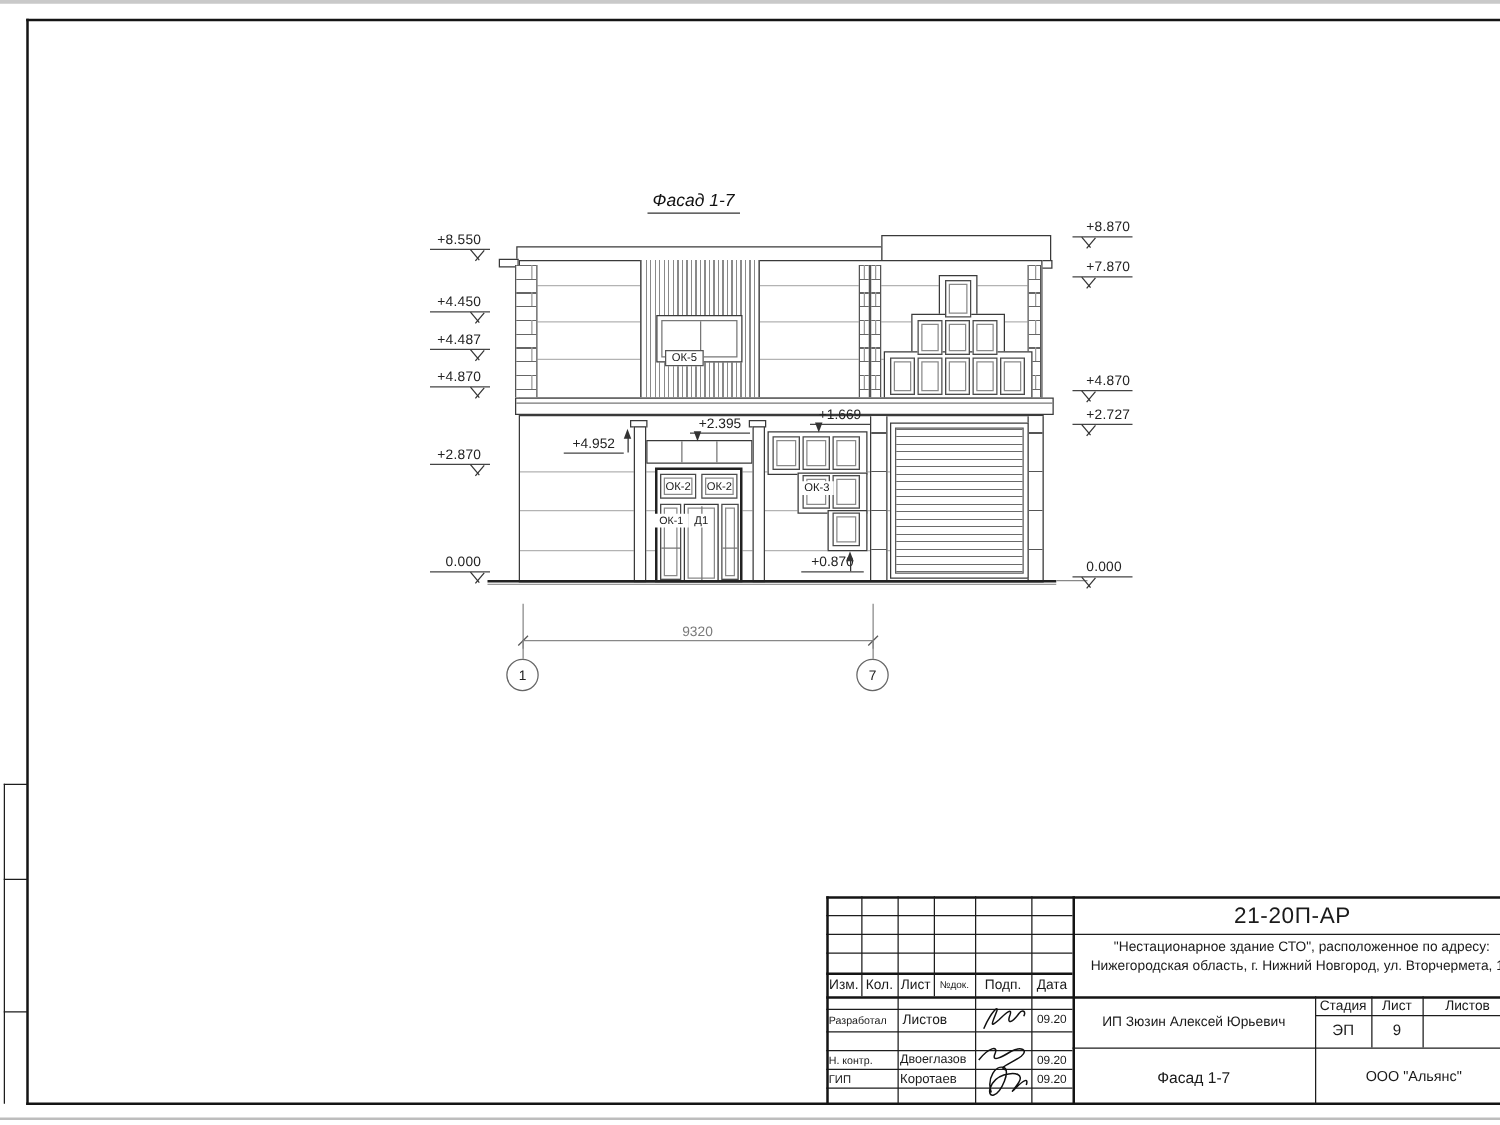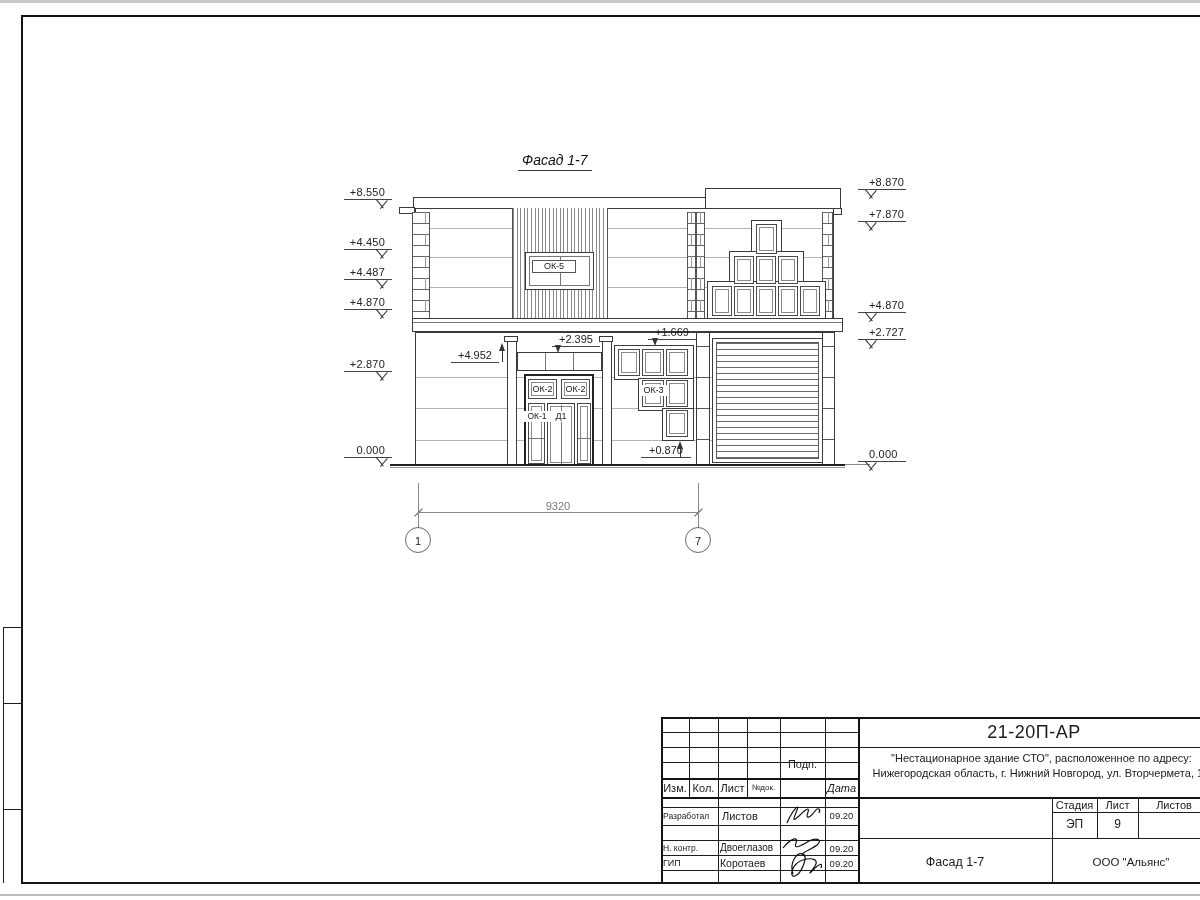--- a/index.html
+++ b/index.html
@@ -87,21 +87,21 @@
 
   <div class="quoin" style="left:412px;top:212px;width:18px;height:106px;"></div>
   <div class="quoin" style="left:687px;top:212px;width:9px;height:106px;"></div>
   <div class="quoin" style="left:696px;top:212px;width:9px;height:106px;"></div>
   <div class="quoin" style="left:822px;top:212px;width:11px;height:106px;"></div>
 
   <div class="slats" style="left:512px;top:208px;width:96px;height:110px;"></div>
   <div class="box" style="left:525px;top:252px;width:69px;height:38px;"></div>
   <div class="box" style="left:529px;top:256px;width:61px;height:30px;border-color:#777;"></div>
   <div class="vl mid" style="left:560px;top:257px;height:28px;"></div>
-  <div class="lbl" style="left:532px;top:260px;width:44px;height:13px;">ОК-5</div>
+  <div class="lbl" style="left:532px;top:280px;width:31px;height:13px;">ОК-5</div>
 
   <div class="box" style="left:751px;top:220px;width:31px;height:37px;"></div>
   <div class="box" style="left:729px;top:251px;width:75px;height:36px;"></div>
   <div class="box" style="left:707px;top:281px;width:119px;height:38px;"></div>
   <div class="win" style="left:756px;top:224px;width:21px;height:30px;"></div>
   <div class="win" style="left:734px;top:256px;width:20px;height:28px;"></div>
   <div class="win" style="left:756px;top:256px;width:20px;height:28px;"></div>
   <div class="win" style="left:778px;top:256px;width:20px;height:28px;"></div>
   <div class="win" style="left:712px;top:286px;width:20px;height:30px;"></div>
   <div class="win" style="left:734px;top:286px;width:20px;height:30px;"></div>
@@ -260,22 +260,22 @@
   <div class="t-vl" style="left:1138px;top:797px;height:41px;"></div>
 
   <div class="tb-txt" style="left:858px;top:719px;width:352px;height:26px;font-size:18px;letter-spacing:.5px;">21-20П-АР</div>
   <div class="tb-txt" style="left:858px;top:751px;width:367px;height:13px;font-size:11px;">"Нестационарное здание СТО", расположенное по адресу:</div>
   <div class="tb-txt" style="left:858px;top:766px;width:367px;height:13px;font-size:11px;">Нижегородская область, г. Нижний Новгород, ул. Вторчермета, 1А</div>
 
   <div class="tb-txt" style="left:661px;top:780px;width:28px;height:15px;font-size:11px;">Изм.</div>
   <div class="tb-txt" style="left:689px;top:780px;width:29px;height:15px;font-size:11px;">Кол.</div>
   <div class="tb-txt" style="left:718px;top:780px;width:29px;height:15px;font-size:11px;">Лист</div>
   <div class="tb-txt" style="left:747px;top:780px;width:33px;height:15px;font-size:8px;">№док.</div>
-  <div class="tb-txt" style="left:780px;top:756px;width:45px;height:15px;font-size:11px;">Подп.</div>
-  <div class="tb-txt" style="left:825px;top:780px;width:33px;height:15px;font-size:11px;font-style:italic;">Дата</div>
+  <div class="tb-txt" style="left:780px;top:780px;width:45px;height:15px;font-size:11px;">Подп.</div>
+  <div class="tb-txt" style="left:825px;top:780px;width:33px;height:15px;font-size:11px;">Дата</div>
 
   <div class="tb-txt tb-left" style="left:663px;top:809px;width:54px;height:13px;font-size:8.5px;">Разработал</div>
   <div class="tb-txt tb-left" style="left:722px;top:809px;width:56px;height:13px;font-size:11px;">Листов</div>
   <div class="tb-txt" style="left:826px;top:809px;width:31px;height:13px;font-size:9.5px;">09.20</div>
 
   <div class="tb-txt tb-left" style="left:663px;top:842px;width:54px;height:12px;font-size:8.5px;">Н. контр.</div>
   <div class="tb-txt tb-left" style="left:720px;top:841px;width:58px;height:13px;font-size:10px;">Двоеглазов</div>
   <div class="tb-txt" style="left:826px;top:842px;width:31px;height:12px;font-size:9.5px;">09.20</div>
 
   <div class="tb-txt tb-left" style="left:663px;top:857px;width:54px;height:12px;font-size:9px;">ГИП</div>
@@ -283,20 +283,21 @@
   <div class="tb-txt" style="left:826px;top:857px;width:31px;height:12px;font-size:9.5px;">09.20</div>
 
   <svg style="position:absolute;left:784px;top:801px;" width="40" height="28" viewBox="0 0 40 28">
     <path d="M3,22 C9,8 16,2 13,9 C10,17 7,22 15,15 C21,9 26,5 24,11 C21,19 26,17 31,10 C34,6 37,8 35,12" fill="none" stroke="#111" stroke-width="1.2"></path>
   </svg>
   <svg style="position:absolute;left:779px;top:834px;" width="56" height="46" viewBox="0 0 56 46">
     <path d="M4,14 C12,4 20,2 17,9 C14,16 22,12 30,7 C38,3 44,6 38,11 C30,17 18,20 26,22" fill="none" stroke="#111" stroke-width="1.2"></path>
     <path d="M14,40 C10,28 18,18 24,20 C30,22 22,40 16,42 C10,44 12,30 24,26 C34,23 40,26 36,32 C32,38 28,42 34,36 C40,30 44,28 42,34" fill="none" stroke="#111" stroke-width="1.2"></path>
   </svg>
 
+  <div class="tb-txt" style="left:858px;top:800px;width:194px;height:36px;font-size:11px;">ИП Зюзин Алексей Юрьевич</div>
   <div class="tb-txt" style="left:1052px;top:798px;width:45px;height:13px;font-size:11px;">Стадия</div>
   <div class="tb-txt" style="left:1097px;top:798px;width:41px;height:13px;font-size:11px;">Лист</div>
   <div class="tb-txt" style="left:1138px;top:798px;width:72px;height:13px;font-size:11px;">Листов</div>
   <div class="tb-txt" style="left:1052px;top:814px;width:45px;height:20px;font-size:12px;">ЭП</div>
   <div class="tb-txt" style="left:1097px;top:814px;width:41px;height:20px;font-size:12px;">9</div>
   <div class="tb-txt" style="left:858px;top:850px;width:194px;height:24px;font-size:12.5px;">Фасад 1-7</div>
   <div class="tb-txt" style="left:1052px;top:850px;width:158px;height:24px;font-size:11.5px;">ООО "Альянс"</div>
 
 </div>
 

